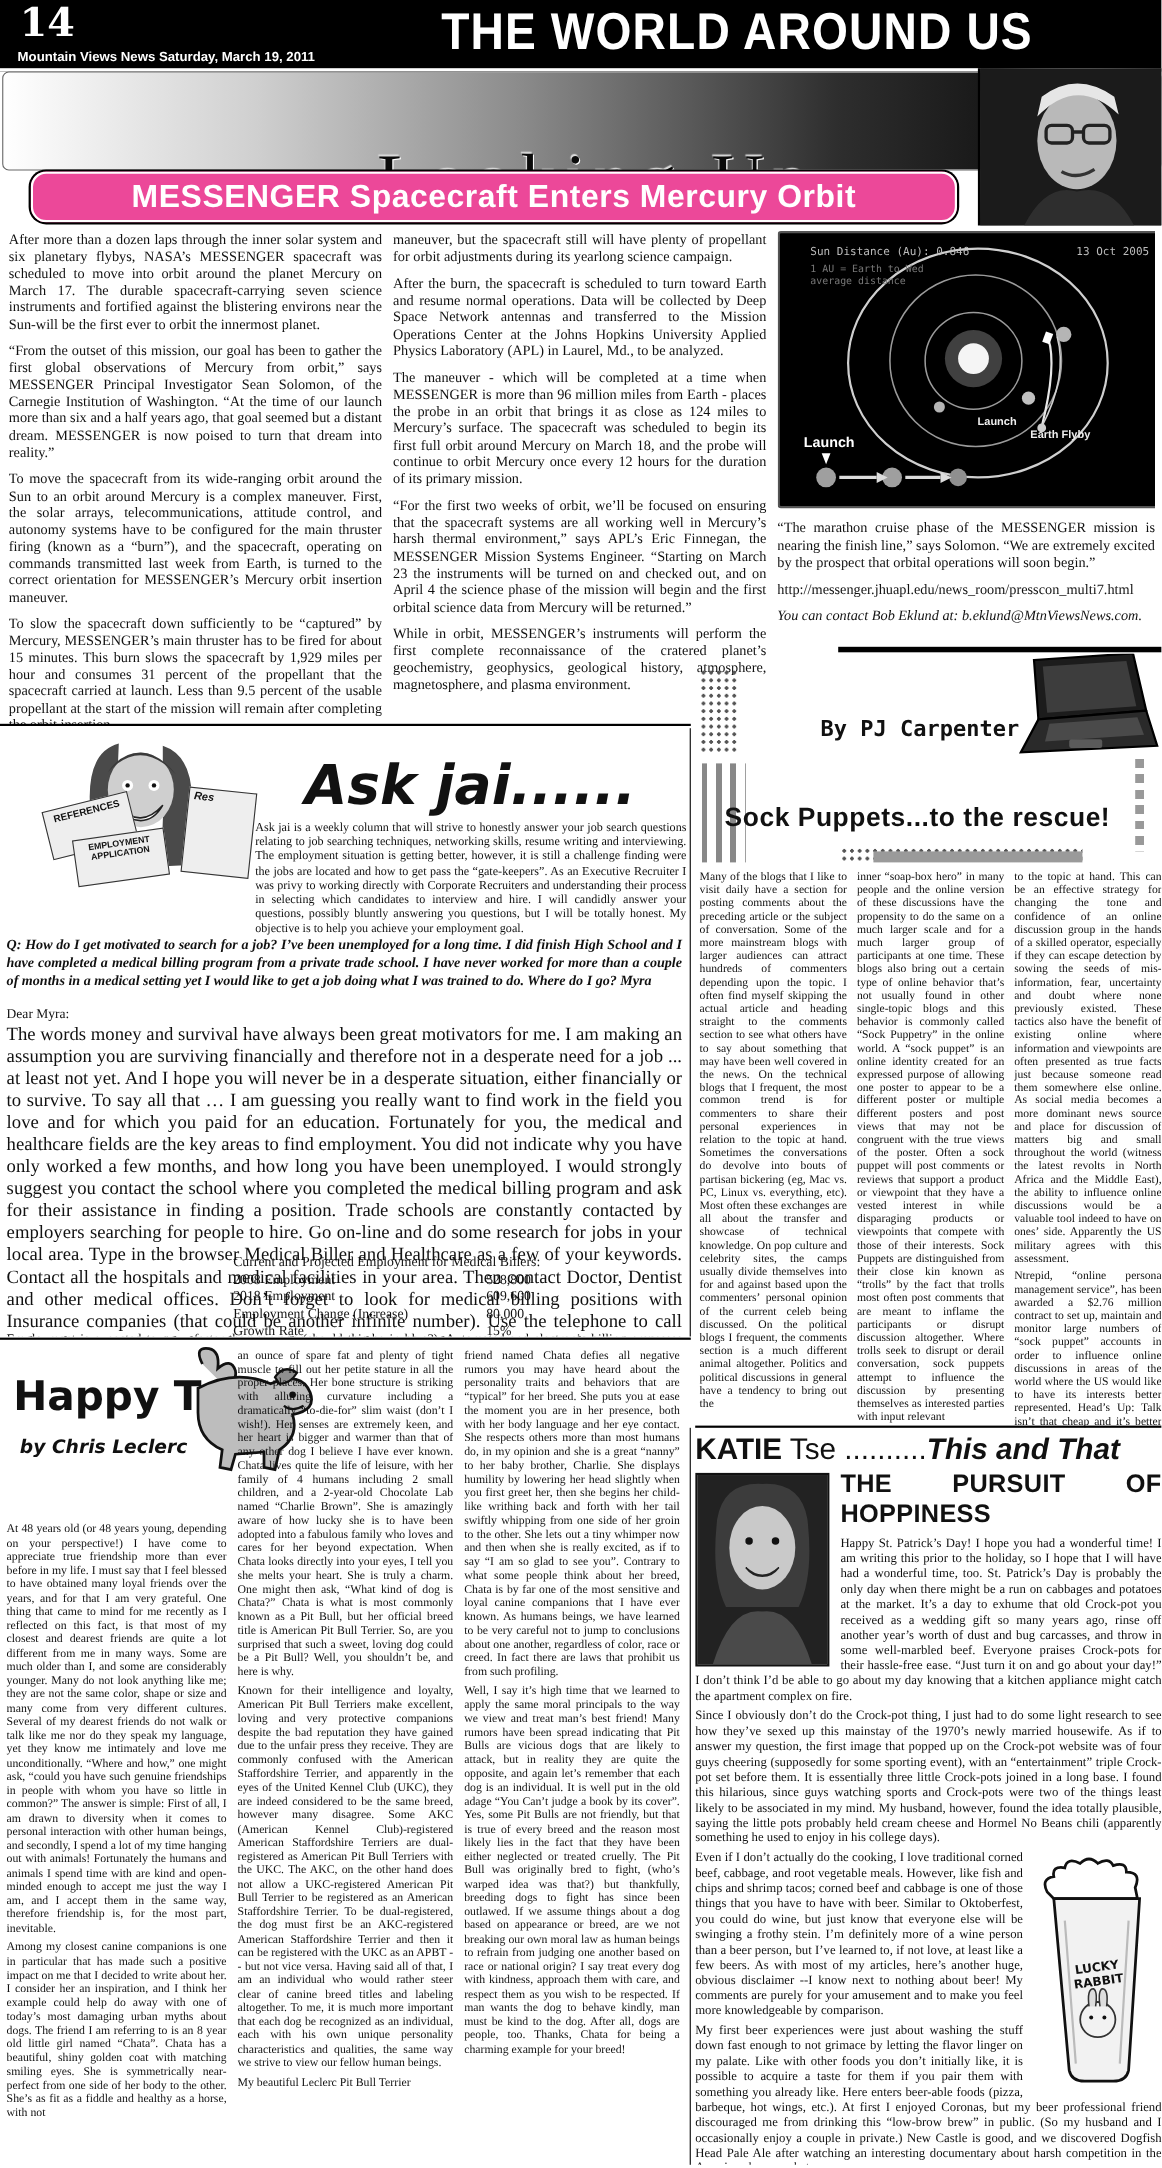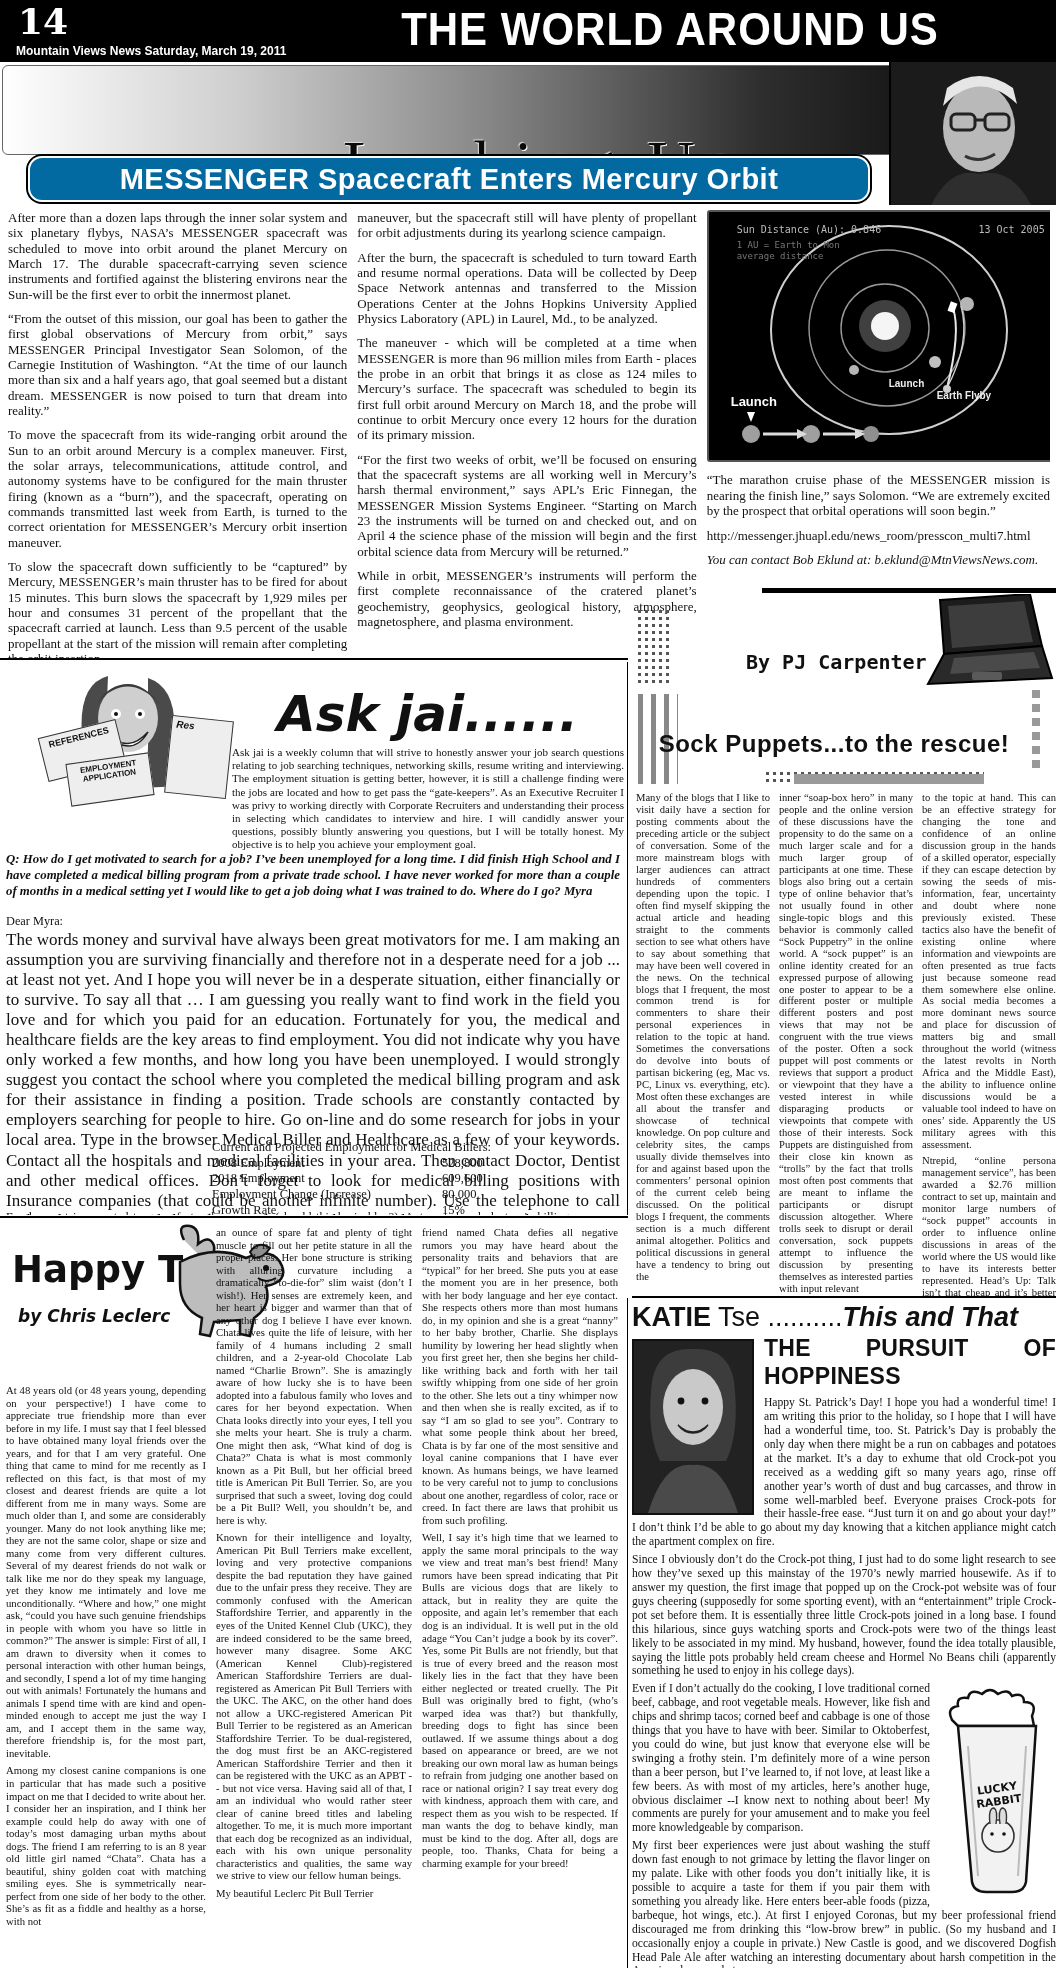--- a/index.html
+++ b/index.html
@@ -14,21 +14,21 @@
               font-size:42px;font-weight:800;letter-spacing:1px;transform:scaleY(1.12);transform-origin:top;text-align:center;white-space:nowrap;}
   
   #banner{left:2px;top:65px;width:1052px;height:88px;background:linear-gradient(90deg,#ffffff 0%,#cfcfcf 22%,#8a8a8a 45%,#2e2e2e 72%,#000 100%);
           border-radius:6px;border:1px solid #666;}
   #lu-title{left:340px;top:60px;font-family:"Liberation Serif",serif;font-size:66px;letter-spacing:8px;color:#0a0a0a;
             text-shadow:1px 1px 0 #fff,-1px -1px 1px #ddd;white-space:nowrap;}
   #lu-byline{left:660px;top:118px;color:#fff;font-family:"Liberation Sans",sans-serif;font-size:24px;}
   #bobphoto{right:0;top:62px;width:165px;height:143px;background:radial-gradient(circle at 55% 40%,#cfcfcf 0 28%,#8e8e8e 45%,#2a2a2a 75%,#000 100%);
             border-left:2px solid #000;z-index:6;}
   
-  #headline-bar{left:28px;top:156px;width:842px;height:46px;background:#0369a1;border-radius:14px;
+  #headline-bar{left:28px;top:156px;width:842px;height:46px;background:#ec4899;border-radius:14px;
                 box-shadow:inset 0 0 0 2px #fff,0 0 0 2px #000;display:flex;align-items:center;justify-content:center;}
   #headline-bar span{color:#fff;font-family:"Liberation Sans",sans-serif;font-size:29px;font-weight:bold;letter-spacing:.5px;}
   
   #article{left:8px;top:210px;width:1042px;height:450px;display:flex;gap:10px;}
   .acol{width:344px;font-size:13px;line-height:1.18;text-align:justify;overflow:hidden;}
   .acol p{margin:0 0 9px 0;}
   #acol3{width:348px;}
   #diagram{width:346px;height:248px;background:#000;border:2px solid #555;border-radius:3px;position:relative;overflow:hidden;}
   #diagram .lbl{position:absolute;color:#bbb;font-family:"DejaVu Sans Mono",monospace;font-size:10px;}
   #diagram svg{position:absolute;left:0;top:0;}
@@ -162,21 +162,21 @@
         <circle cx="42" cy="222" r="9" fill="#9f9f9f"></circle>
         <circle cx="102" cy="222" r="9" fill="#9f9f9f"></circle>
         <circle cx="162" cy="222" r="8" fill="#8f8f8f"></circle>
         <line x1="54" y1="222" x2="88" y2="222" stroke="#dcdcdc" stroke-width="3"></line>
         <polygon points="88,217 98,222 88,227" fill="#dcdcdc"></polygon>
         <line x1="114" y1="222" x2="146" y2="222" stroke="#dcdcdc" stroke-width="3"></line>
         <polygon points="146,217 156,222 146,227" fill="#dcdcdc"></polygon>
       </svg>
       <div class="lbl" style="left:28px;top:12px;">Sun Distance (Au): 0.846</div>
       <div class="lbl" style="right:10px;top:12px;">13 Oct 2005</div>
-      <div class="lbl prewrap" style="left:28px;top:28px;color:#777;font-size:9px;">1 AU = Earth to Mon
+      <div class="lbl prewrap" style="left:28px;top:28px;color:#777;font-size:9px;">1 AU = Earth to Wed
 average distance</div>
       <div class="lbl" style="left:180px;top:166px;color:#eee;font-weight:bold;font-family:'Liberation Sans',sans-serif;">Launch</div>
       <div class="lbl" style="left:228px;top:178px;color:#eee;font-weight:bold;font-family:'Liberation Sans',sans-serif;">Earth Flyby</div>
       <div class="lbl" style="left:22px;top:182px;color:#fff;font-weight:bold;font-size:13px;font-family:'Liberation Sans',sans-serif;">Launch</div>
     </div>
     <div class="quote">“The marathon cruise phase of the MESSENGER mission is nearing the finish line,” says Solomon.  “We are extremely excited by the prospect that orbital operations will soon begin.”</div>
     <div class="linkline">http://messenger.jhuapl.edu/news_room/presscon_multi7.html</div>
     <div class="contactline">You can contact Bob Eklund at: b.eklund@MtnViewsNews.com.</div>
   </div>
 </div>

